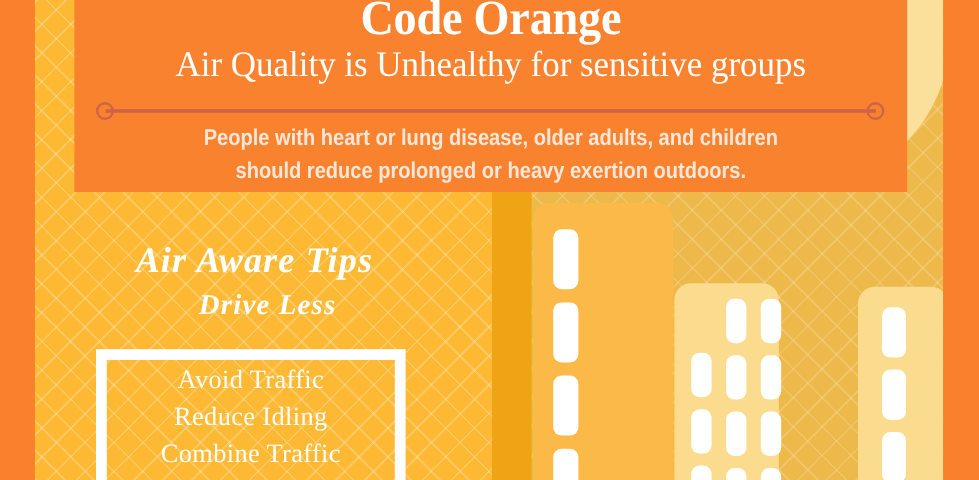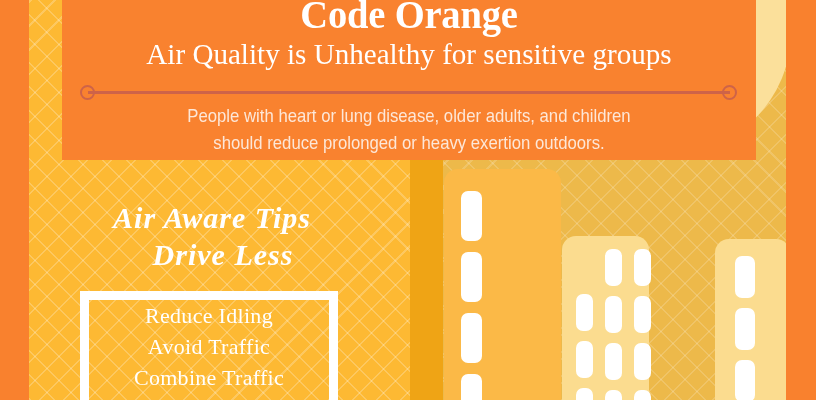--- a/index.html
+++ b/index.html
@@ -174,20 +174,21 @@
   }
   .divider-dot.left  { left: 0px; }
   .divider-dot.right { left: 642px; }
 
   .body-lines {
     position: absolute;
     left: 0;
     top: 110px;
     width: 694px;
     text-align: center;
+    font-weight: bold;
   }
   .body-line {
     font-family: "Liberation Sans", sans-serif;
     font-size: 19px;
     line-height: 27px;
     color: #FDE7D8;
     transform: scaleX(0.88);
     white-space: nowrap;
   }
 
@@ -202,21 +203,21 @@
     font-family: "Liberation Serif", serif;
     font-style: italic;
     font-weight: bold;
   }
   .tips-script .l1 {
     font-size: 30px;
     line-height: 36px;
     letter-spacing: 1px;
   }
   .tips-script .l2 {
-    font-size: 30px;
+    font-size: 24px;
     line-height: 38px;
     letter-spacing: 1px;
     padding-left: 22px;
   }
 
   .tips-box {
     position: absolute;
     left: 80px;
     top: 291px;
     width: 258px;
@@ -301,18 +302,18 @@
     </div>
   </div>
 
   <div class="tips-script">
     <div class="l1">Air Aware Tips</div>
     <div class="l2">Drive Less</div>
   </div>
 
   <div class="tips-box"></div>
   <div class="tips-list">
+    <div class="tip-item">Avoid Traffic</div>
     <div class="tip-item">Reduce Idling</div>
-    <div class="tip-item">Avoid Traffic</div>
     <div class="tip-item">Combine Traffic</div>
   </div>
 
 </div>
 
 </body></html>

